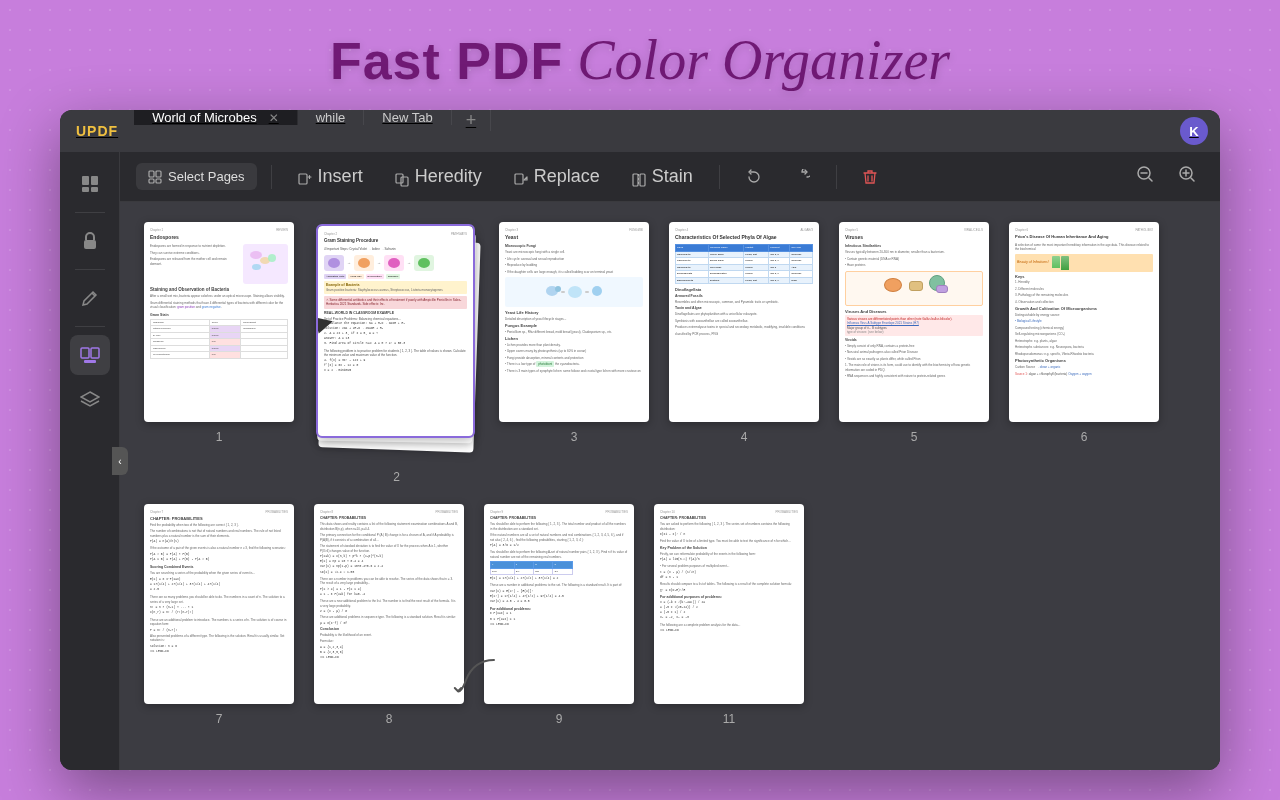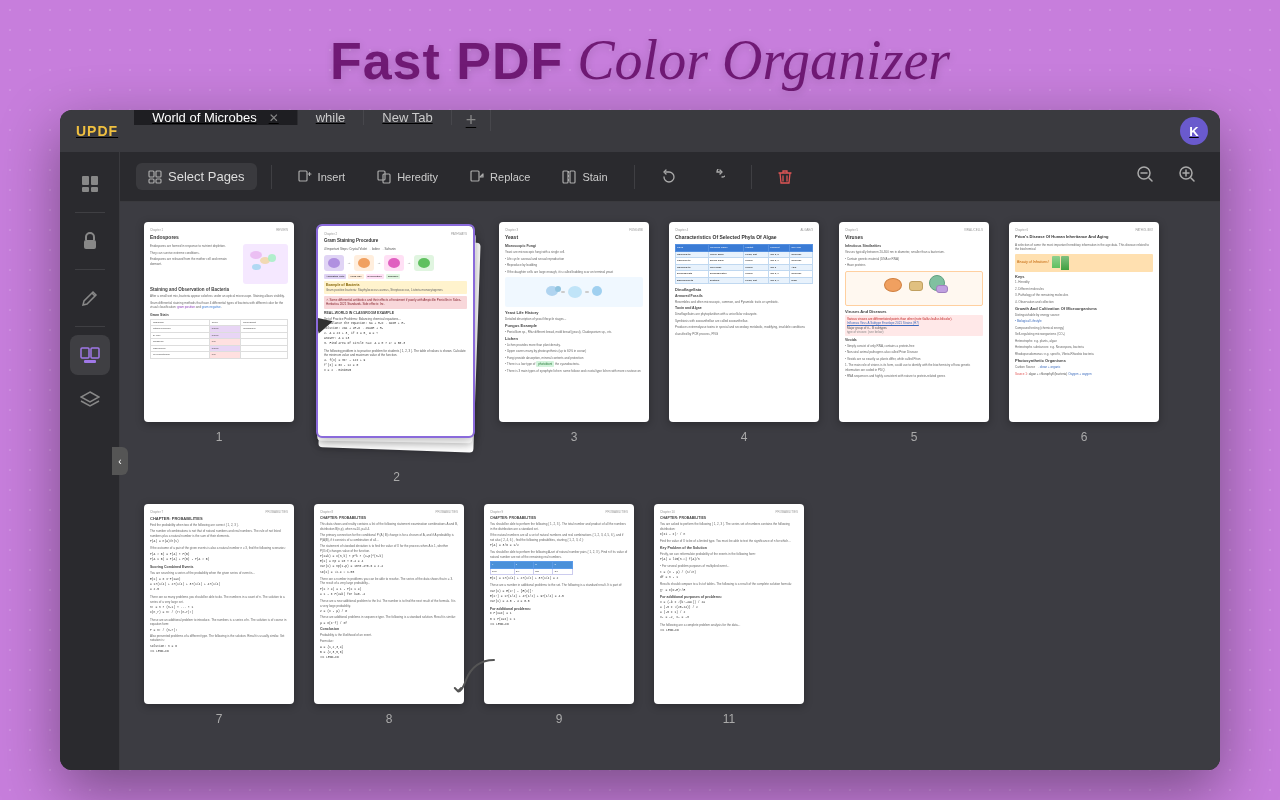--- a/index.html
+++ b/index.html
@@ -236,28 +236,28 @@
 
     .toolbar-divider {
       width: 1px;
       height: 24px;
       background: rgba(255,255,255,0.1);
       margin: 0 6px;
     }
 
     .toolbar-btn {
       display: flex;
-      align-items: center;
+      align-items: flex-end;
       gap: 6px;
       background: transparent;
       border: none;
       border-radius: 6px;
       padding: 6px 12px;
       color: #ccc;
-      font-size: 11px;
+      font-size: 18px;
       cursor: pointer;
     }
 
     .toolbar-btn.danger {
       color: #e05555;
     }
 
     .toolbar-right {
       margin-left: auto;
       display: flex;

